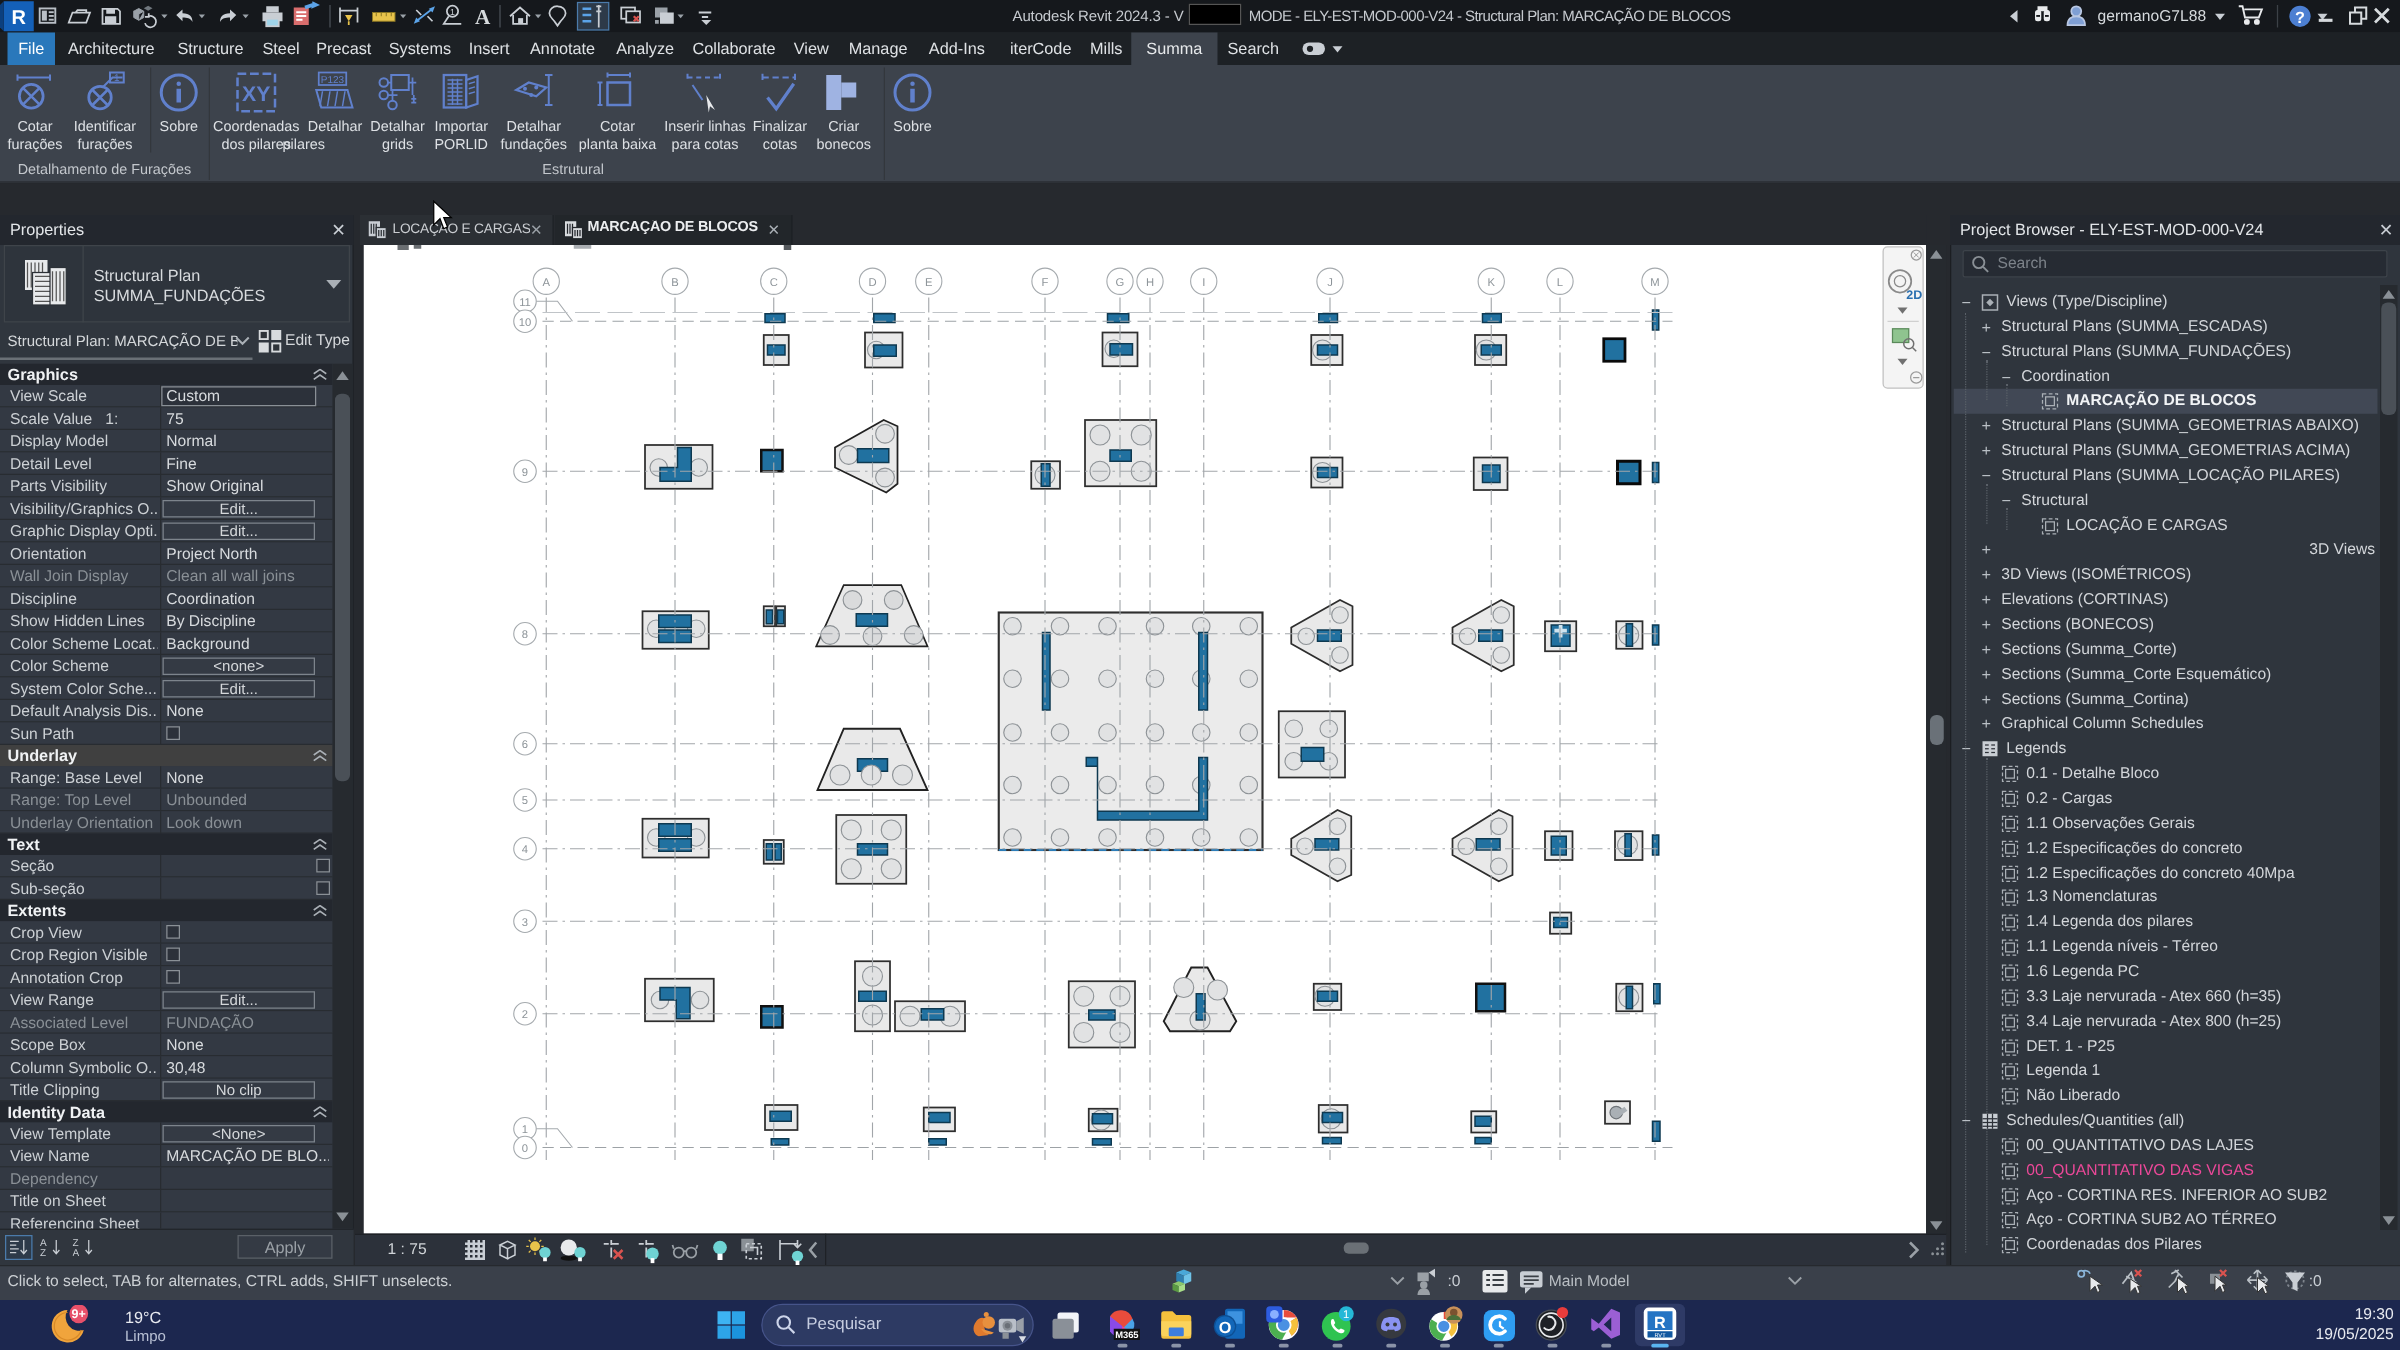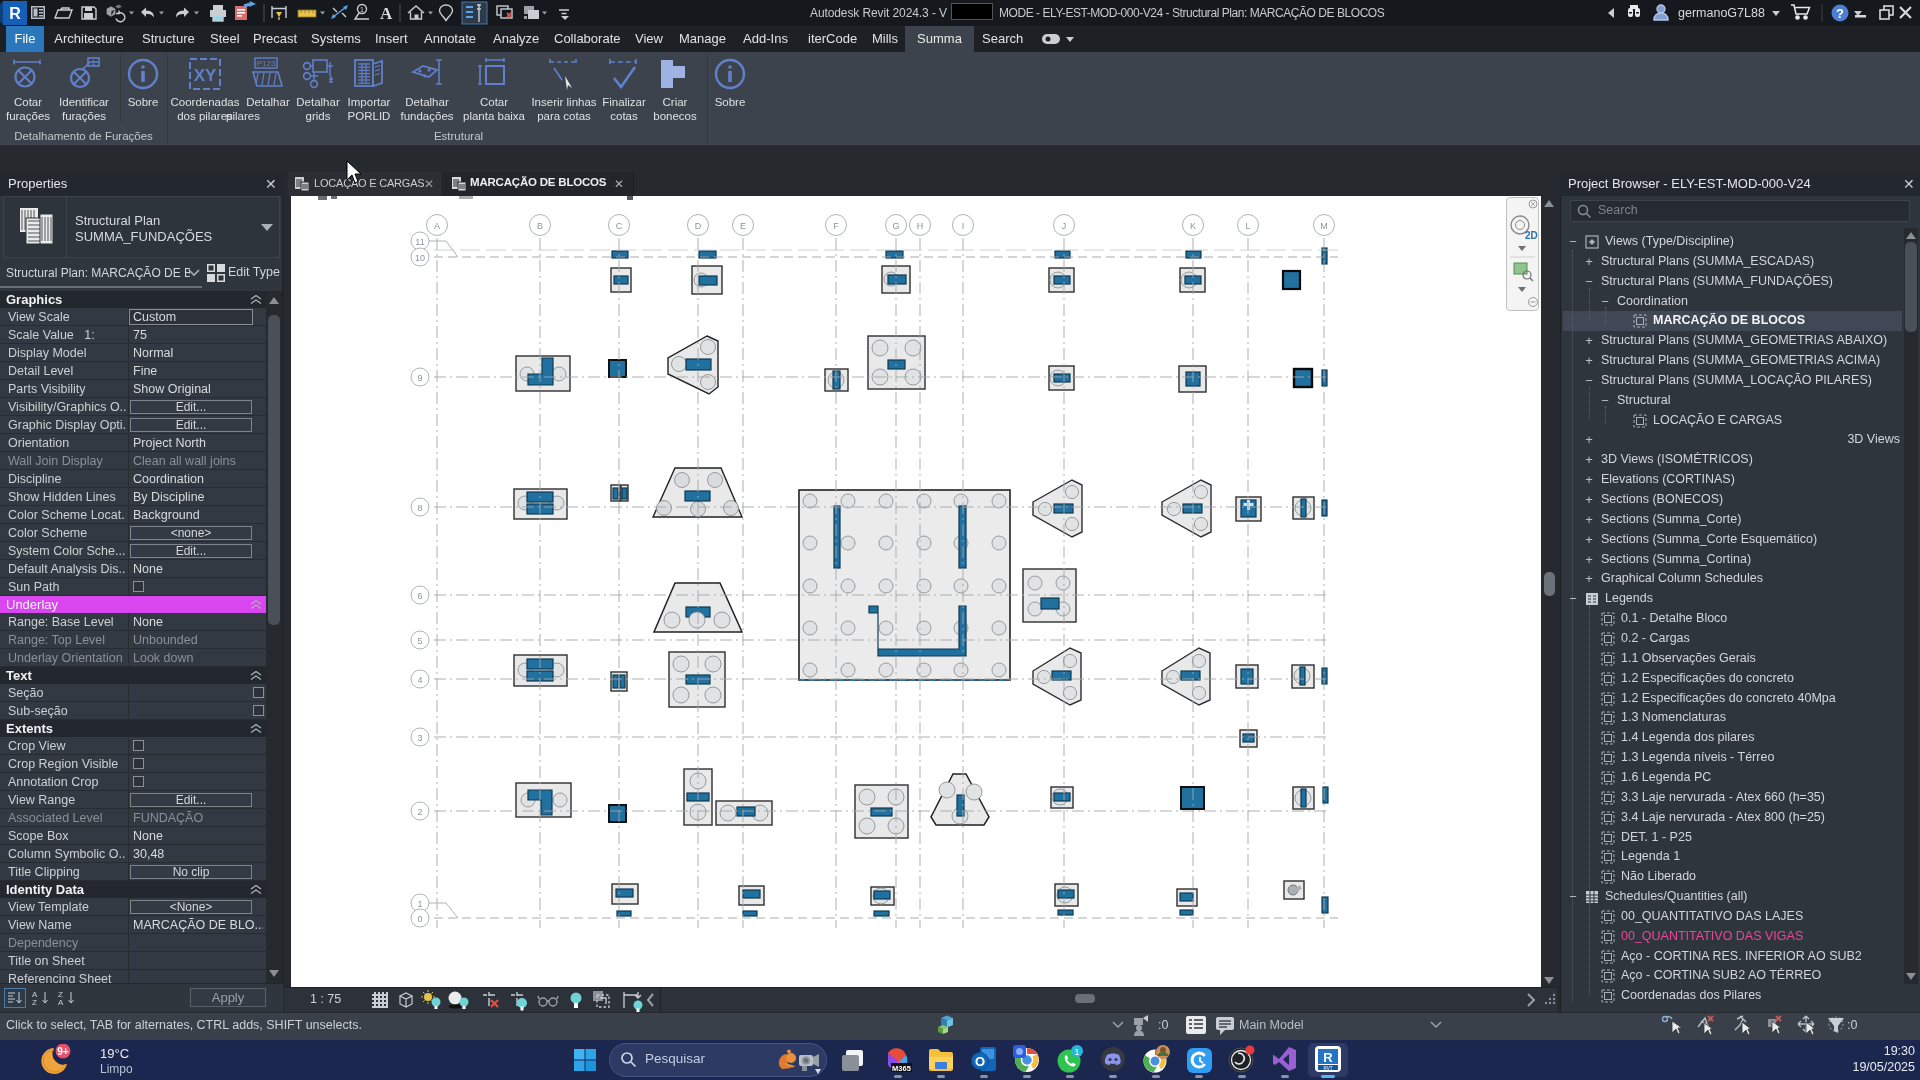--- a/index.html
+++ b/index.html
@@ -383,21 +383,21 @@
 <div class="abs" style="left:128px;top:542px;width:1px;height:18px;background:#282c31;"></div>
 <div class="abs" style="left:130px;top:544px;width:122px;height:14px;background:#343a44;border:1px solid #7d848c;color:#d4d7da;font-size:12px;text-align:center;line-height:12px;">Edit...</div>
 <div class="abs" style="left:0px;top:560px;width:266px;height:18px;background:#333943;border-bottom:1px solid #282c31;"></div>
 <div class="abs" style="left:8px;top:562px;width:118px;height:14px;color:#ccd0d4;font-size:12.5px;overflow:hidden;white-space:nowrap;">Default Analysis Dis...</div>
 <div class="abs" style="left:128px;top:560px;width:1px;height:18px;background:#282c31;"></div>
 <div class="abs" style="left:133px;top:562px;width:130px;height:14px;color:#d8dbde;font-size:12.5px;overflow:hidden;white-space:nowrap;">None</div>
 <div class="abs" style="left:0px;top:578px;width:266px;height:18px;background:#333943;border-bottom:1px solid #282c31;"></div>
 <div class="abs" style="left:8px;top:580px;width:118px;height:14px;color:#ccd0d4;font-size:12.5px;overflow:hidden;white-space:nowrap;">Sun Path</div>
 <div class="abs" style="left:128px;top:578px;width:1px;height:18px;background:#282c31;"></div>
 <div class="abs" style="left:133px;top:581px;width:11px;height:11px;border:1px solid #8a9096;background:#2c313a;"></div>
-<div class="abs" style="left:0px;top:596px;width:266px;height:17px;background:#d946ef;color:#f0f2f4;font-size:13px;font-weight:normal;line-height:17px;padding-left:6px;">Underlay</div>
+<div class="abs" style="left:0px;top:596px;width:266px;height:17px;background:#404040;color:#f0f2f4;font-size:13px;font-weight:bold;line-height:17px;padding-left:6px;">Underlay</div>
 <svg class="abs" style="left:250px;top:600px" width="12" height="10">
     <path d="M1 4 l5 -3.5 5 3.5 M1 8.5 l5 -3.5 5 3.5" stroke="#aab0b6" stroke-width="1.3" fill="none"></path>
   </svg>
 <div class="abs" style="left:0px;top:613px;width:266px;height:18px;background:#333943;border-bottom:1px solid #282c31;"></div>
 <div class="abs" style="left:8px;top:615px;width:118px;height:14px;color:#ccd0d4;font-size:12.5px;overflow:hidden;white-space:nowrap;">Range: Base Level</div>
 <div class="abs" style="left:128px;top:613px;width:1px;height:18px;background:#282c31;"></div>
 <div class="abs" style="left:133px;top:615px;width:130px;height:14px;color:#d8dbde;font-size:12.5px;overflow:hidden;white-space:nowrap;">None</div>
 <div class="abs" style="left:0px;top:631px;width:266px;height:18px;background:#333943;border-bottom:1px solid #282c31;"></div>
 <div class="abs" style="left:8px;top:633px;width:118px;height:14px;color:#8a9096;font-size:12.5px;overflow:hidden;white-space:nowrap;">Range: Top Level</div>
 <div class="abs" style="left:128px;top:631px;width:1px;height:18px;background:#282c31;"></div>
@@ -902,21 +902,21 @@
 <div class="abs" style="left:1601px;top:571px;width:299px;height:15px;color:#d3d6da;font-size:12.5px;white-space:nowrap;overflow:hidden;">Graphical Column Schedules</div>
 <div class="abs" style="left:1567px;top:592px;width:12px;height:13px;color:#b9bfc5;font-size:13px;line-height:13px;text-align:center;">−</div>
 <div class="abs" style="left:1605px;top:591px;width:295px;height:15px;color:#d3d6da;font-size:12.5px;white-space:nowrap;overflow:hidden;">Legends</div>
 <div class="abs" style="left:1621px;top:611px;width:279px;height:15px;color:#d3d6da;font-size:12.5px;white-space:nowrap;overflow:hidden;">0.1 - Detalhe Bloco</div>
 <div class="abs" style="left:1621px;top:631px;width:279px;height:15px;color:#d3d6da;font-size:12.5px;white-space:nowrap;overflow:hidden;">0.2 - Cargas</div>
 <div class="abs" style="left:1621px;top:651px;width:279px;height:15px;color:#d3d6da;font-size:12.5px;white-space:nowrap;overflow:hidden;">1.1 Observações Gerais</div>
 <div class="abs" style="left:1621px;top:671px;width:279px;height:15px;color:#d3d6da;font-size:12.5px;white-space:nowrap;overflow:hidden;">1.2 Especificações do concreto</div>
 <div class="abs" style="left:1621px;top:691px;width:279px;height:15px;color:#d3d6da;font-size:12.5px;white-space:nowrap;overflow:hidden;">1.2 Especificações do concreto 40Mpa</div>
 <div class="abs" style="left:1621px;top:710px;width:279px;height:15px;color:#d3d6da;font-size:12.5px;white-space:nowrap;overflow:hidden;">1.3 Nomenclaturas</div>
 <div class="abs" style="left:1621px;top:730px;width:279px;height:15px;color:#d3d6da;font-size:12.5px;white-space:nowrap;overflow:hidden;">1.4 Legenda dos pilares</div>
-<div class="abs" style="left:1621px;top:750px;width:279px;height:15px;color:#d3d6da;font-size:12.5px;white-space:nowrap;overflow:hidden;">1.3 Legenda níveis - Térreo</div>
+<div class="abs" style="left:1621px;top:750px;width:279px;height:15px;color:#d3d6da;font-size:12.5px;white-space:nowrap;overflow:hidden;">1.1 Legenda níveis - Térreo</div>
 <div class="abs" style="left:1621px;top:770px;width:279px;height:15px;color:#d3d6da;font-size:12.5px;white-space:nowrap;overflow:hidden;">1.6 Legenda PC</div>
 <div class="abs" style="left:1621px;top:790px;width:279px;height:15px;color:#d3d6da;font-size:12.5px;white-space:nowrap;overflow:hidden;">3.3 Laje nervurada - Atex 660 (h=35)</div>
 <div class="abs" style="left:1621px;top:810px;width:279px;height:15px;color:#d3d6da;font-size:12.5px;white-space:nowrap;overflow:hidden;">3.4 Laje nervurada - Atex 800 (h=25)</div>
 <div class="abs" style="left:1621px;top:830px;width:279px;height:15px;color:#d3d6da;font-size:12.5px;white-space:nowrap;overflow:hidden;">DET. 1 - P25</div>
 <div class="abs" style="left:1621px;top:849px;width:279px;height:15px;color:#d3d6da;font-size:12.5px;white-space:nowrap;overflow:hidden;">Legenda 1</div>
 <div class="abs" style="left:1621px;top:869px;width:279px;height:15px;color:#d3d6da;font-size:12.5px;white-space:nowrap;overflow:hidden;">Não Liberado</div>
 <div class="abs" style="left:1567px;top:890px;width:12px;height:13px;color:#b9bfc5;font-size:13px;line-height:13px;text-align:center;">−</div>
 <div class="abs" style="left:1605px;top:889px;width:295px;height:15px;color:#d3d6da;font-size:12.5px;white-space:nowrap;overflow:hidden;">Schedules/Quantities (all)</div>
 <div class="abs" style="left:1621px;top:909px;width:279px;height:15px;color:#d3d6da;font-size:12.5px;white-space:nowrap;overflow:hidden;">00_QUANTITATIVO DAS LAJES</div>
 <div class="abs" style="left:1621px;top:929px;width:279px;height:15px;color:#ec4899;font-size:12.5px;white-space:nowrap;overflow:hidden;">00_QUANTITATIVO DAS VIGAS</div>

